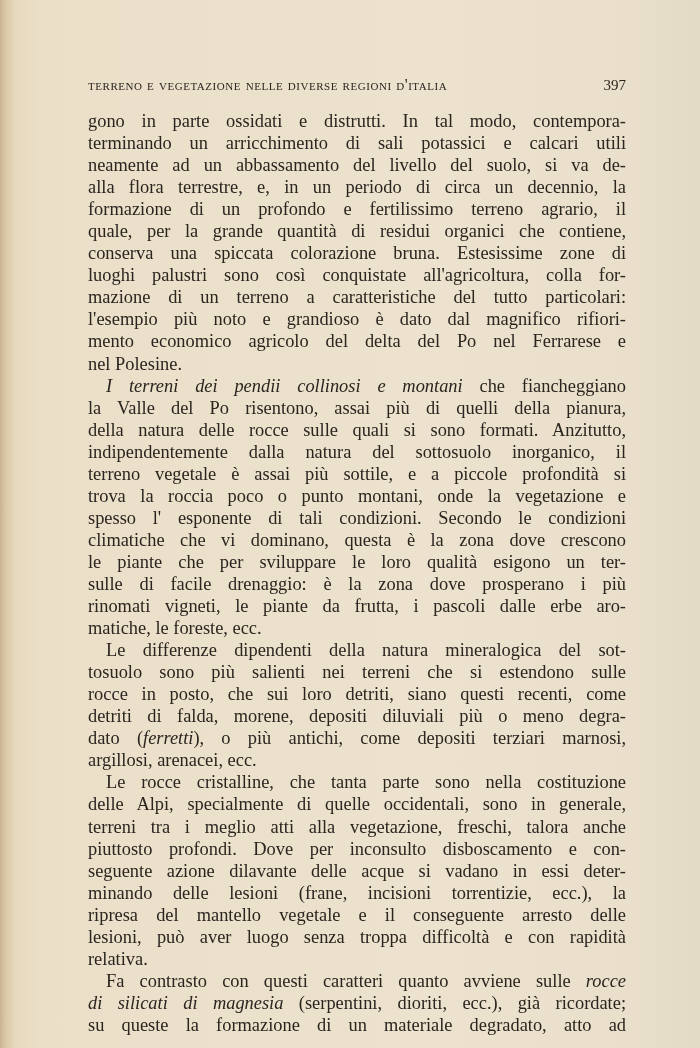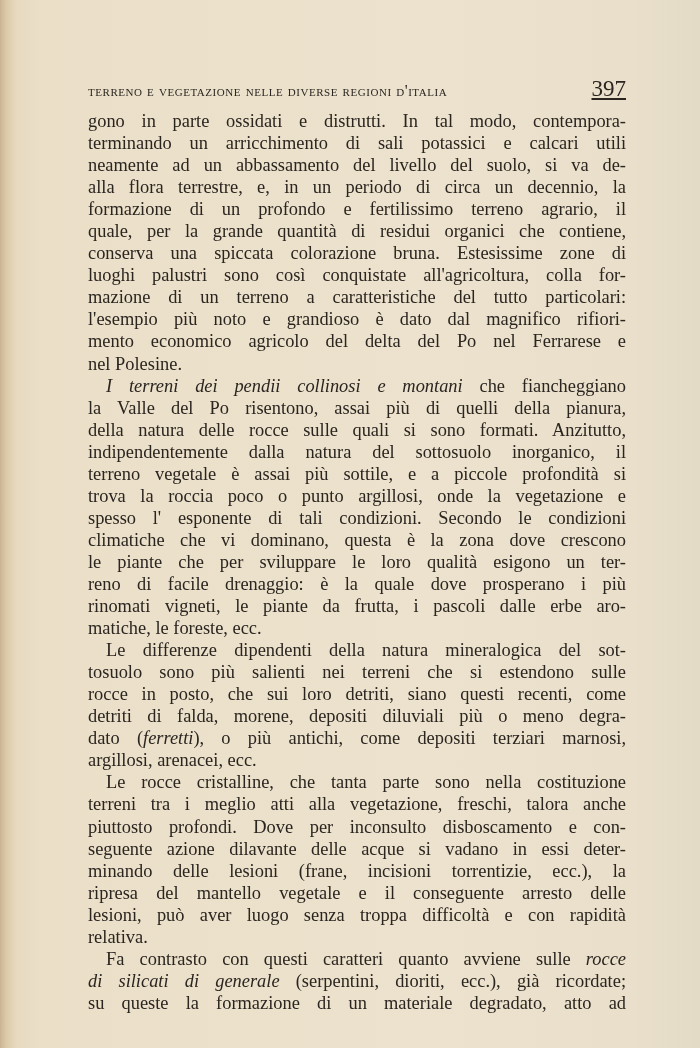--- a/index.html
+++ b/index.html
@@ -18,21 +18,21 @@
       display: flex; justify-content: space-between; align-items: baseline;
       font-family: "Liberation Serif", "DejaVu Serif", serif;
       color: #2a2520;
       gap: 44px;
     }
     .running-head .title {
       font-size: 13.2px; letter-spacing: 0.55px;
       font-variant: small-caps; text-transform: lowercase;
       font-size: 16px;
     }
-    .running-head .pagenum { font-size: 23px; text-decoration: underline; }
+    .running-head .pagenum { font-size: 15px; }
     .body-text {
       position: absolute; left: 88px; top: 110px; width: 538px;
       font-family: "Liberation Serif", "DejaVu Serif", serif;
       font-size: 18.4px; line-height: 22.05px;
       color: #2b2520;
     }
     .line {
       display: block; white-space: nowrap;
       text-align: justify; text-align-last: justify;
       height: 22.05px; overflow: visible;
@@ -60,38 +60,39 @@
       <span class="line"><span>luoghi palustri sono così conquistate all'agricoltura, colla for-</span></span>
       <span class="line"><span>mazione di un terreno a caratteristiche del tutto particolari:</span></span>
       <span class="line"><span>l'esempio più noto e grandioso è dato dal magnifico rifiori-</span></span>
       <span class="line"><span>mento economico agricolo del delta del Po nel Ferrarese e</span></span>
       <span class="line last"><span>nel Polesine.</span></span>
       <span class="line indent"><span class="it">I terreni dei pendii collinosi e montani</span><span> che fiancheggiano</span></span>
       <span class="line"><span>la Valle del Po risentono, assai più di quelli della pianura,</span></span>
       <span class="line"><span>della natura delle rocce sulle quali si sono formati. Anzitutto,</span></span>
       <span class="line"><span>indipendentemente dalla natura del sottosuolo inorganico, il</span></span>
       <span class="line"><span>terreno vegetale è assai più sottile, e a piccole profondità si</span></span>
-      <span class="line"><span>trova la roccia poco o punto argillosi, onde la vegetazione e</span></span>
+      <span class="line"><span>trova la roccia poco o punto montani, onde la vegetazione e</span></span>
       <span class="line"><span>spesso l' esponente di tali condizioni. Secondo le condizioni</span></span>
       <span class="line"><span>climatiche che vi dominano, questa è la zona dove crescono</span></span>
       <span class="line"><span>le piante che per sviluppare le loro qualità esigono un ter-</span></span>
-      <span class="line"><span>reno di facile drenaggio: è la quale dove prosperano i più</span></span>
+      <span class="line"><span>sulle di facile drenaggio: è la zona dove prosperano i più</span></span>
       <span class="line"><span>rinomati vigneti, le piante da frutta, i pascoli dalle erbe aro-</span></span>
       <span class="line last"><span>matiche, le foreste, ecc.</span></span>
       <span class="line indent"><span>Le differenze dipendenti della natura mineralogica del sot-</span></span>
       <span class="line"><span>tosuolo sono più salienti nei terreni che si estendono sulle</span></span>
       <span class="line"><span>rocce in posto, che sui loro detriti, siano questi recenti, come</span></span>
       <span class="line"><span>detriti di falda, morene, depositi diluviali più o meno degra-</span></span>
       <span class="line"><span>dato (</span><span class="it">ferretti</span><span>), o più antichi, come depositi terziari marnosi,</span></span>
       <span class="line last"><span>argillosi, arenacei, ecc.</span></span>
       <span class="line indent"><span>Le rocce cristalline, che tanta parte sono nella costituzione</span></span>
+      <span class="line"><span>delle Alpi, specialmente di quelle occidentali, sono in generale,</span></span>
       <span class="line"><span>terreni tra i meglio atti alla vegetazione, freschi, talora anche</span></span>
       <span class="line"><span>piuttosto profondi. Dove per inconsulto disboscamento e con-</span></span>
       <span class="line"><span>seguente azione dilavante delle acque si vadano in essi deter-</span></span>
       <span class="line"><span>minando delle lesioni (frane, incisioni torrentizie, ecc.), la</span></span>
       <span class="line"><span>ripresa del mantello vegetale e il conseguente arresto delle</span></span>
       <span class="line"><span>lesioni, può aver luogo senza troppa difficoltà e con rapidità</span></span>
       <span class="line last"><span>relativa.</span></span>
       <span class="line indent"><span>Fa contrasto con questi caratteri quanto avviene sulle </span><span class="it">rocce</span></span>
-      <span class="line"><span class="it">di silicati di generale</span><span> (serpentini, dioriti, ecc.), già ricordate;</span></span>
+      <span class="line"><span class="it">di silicati di magnesia</span><span> (serpentini, dioriti, ecc.), già ricordate;</span></span>
       <span class="line"><span>su queste la formazione di un materiale degradato, atto ad</span></span>
     </div>
 </div>
 
 </body></html>

